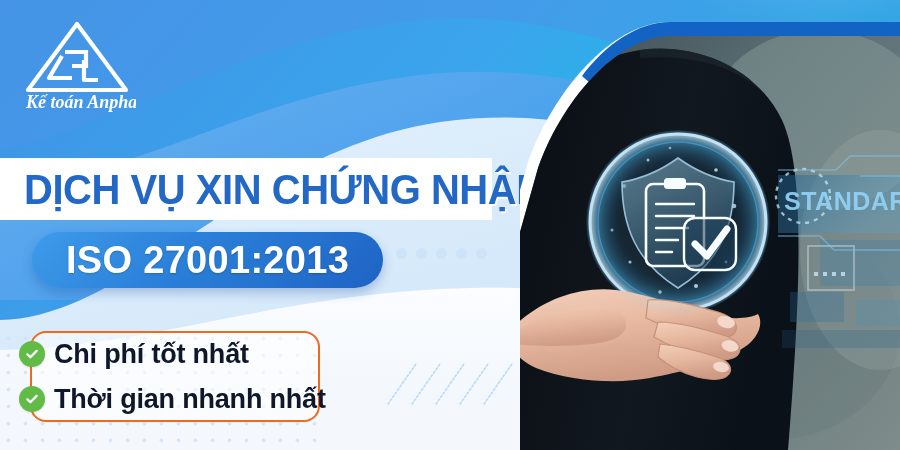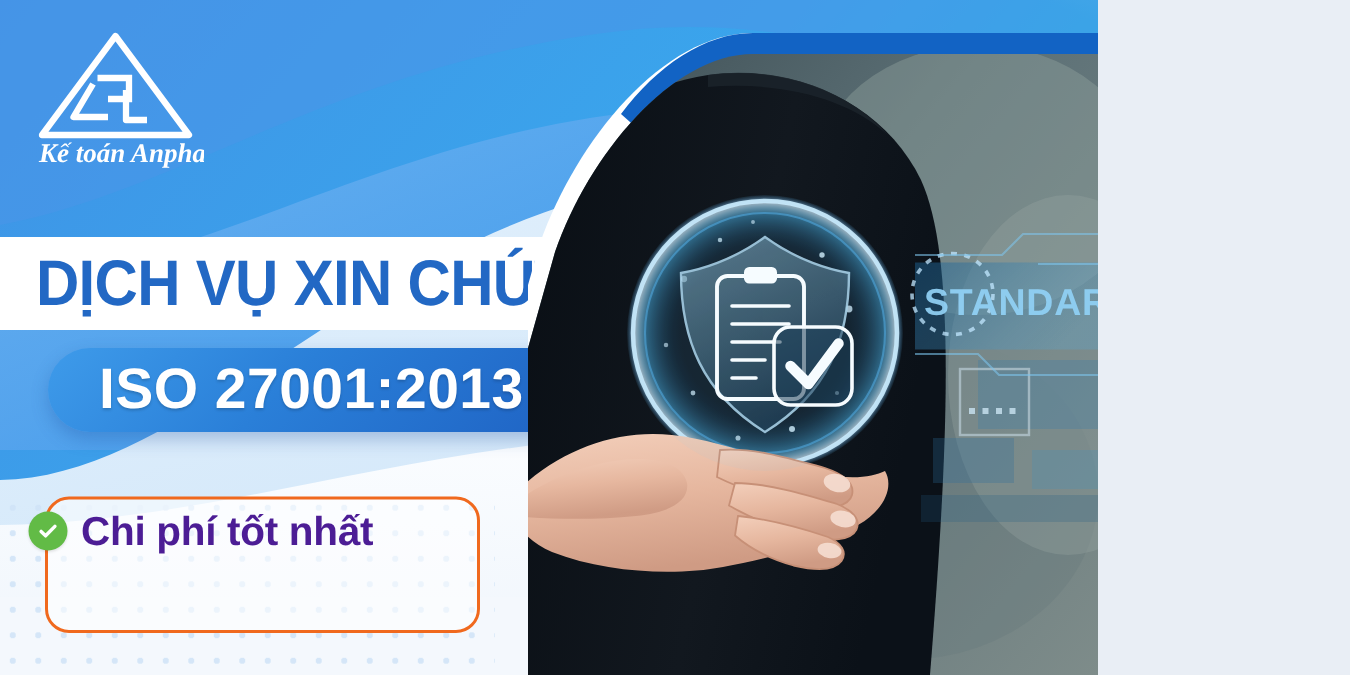--- a/index.html
+++ b/index.html
@@ -3,21 +3,21 @@
 <meta charset="utf-8">
 <title>Banner</title>
 <style>
   * { margin:0; padding:0; box-sizing:border-box; }
   html,body { background:#e9eef5; }
   body {
     font-family:"Liberation Sans","DejaVu Sans",sans-serif;
     display:flex; align-items:flex-start; justify-content:flex-start;
   }
   .banner {
-    position:relative; width:732px; height:450px; overflow:hidden;
+    position:relative; width:900px; height:450px; overflow:hidden;
     background:#f4f8fd;
   }
 
   
   .bg-layer { position:absolute; inset:0; }
   .bg-svg { display:block; width:900px; height:450px; }
 
   
   .dot-texture{
     position:absolute; left:0; bottom:0; width:330px; height:120px;
@@ -91,21 +91,21 @@
   .benefit{
     display:flex; align-items:center; gap:9px; height:42px;
   }
   .check{
     width:26px; height:26px; border-radius:50%;
     background:#62bb46; flex:0 0 26px;
     display:flex; align-items:center; justify-content:center;
     box-shadow:0 1px 2px rgba(0,0,0,.12);
   }
   .benefit-label{
-    font-size:27px; font-weight:bold; color:#4c1d95;
+    font-size:27px; font-weight:bold; color:#0f172a;
     white-space:nowrap; letter-spacing:-.2px;
   }
 
   
   .photo-wrap{
     position:absolute; right:0; top:0; width:380px; height:450px;
   }
 </style>
 </head>
 <body>
@@ -205,20 +205,28 @@
 
     <div class="benefit">
       <span class="check">
         <svg width="16" height="16" viewBox="0 0 16 16">
           <path d="M3.4,8.3 L6.4,11.2 L12.6,4.9" fill="none" stroke="#ffffff" stroke-width="2.3" stroke-linecap="round" stroke-linejoin="round"></path>
         </svg>
       </span>
       <span class="benefit-label">Chi phí tốt nhất</span>
     </div>
 
+    <div class="benefit">
+      <span class="check">
+        <svg width="16" height="16" viewBox="0 0 16 16">
+          <path d="M3.4,8.3 L6.4,11.2 L12.6,4.9" fill="none" stroke="#ffffff" stroke-width="2.3" stroke-linecap="round" stroke-linejoin="round"></path>
+        </svg>
+      </span>
+      <span class="benefit-label">Thời gian nhanh nhất</span>
+    </div>
 
   </div>
 
   <div class="photo-wrap">
     <svg width="380" height="450" viewBox="0 0 380 450">
       <defs>
         <clipPath id="cardClip">
           <path d="M380,450 L380,36 L150,36 C96,36 40,104 18,168 L0,232 L0,450 Z"></path>
         </clipPath>
         <linearGradient id="bokeh" x1="0" y1="0" x2="1" y2="1">

